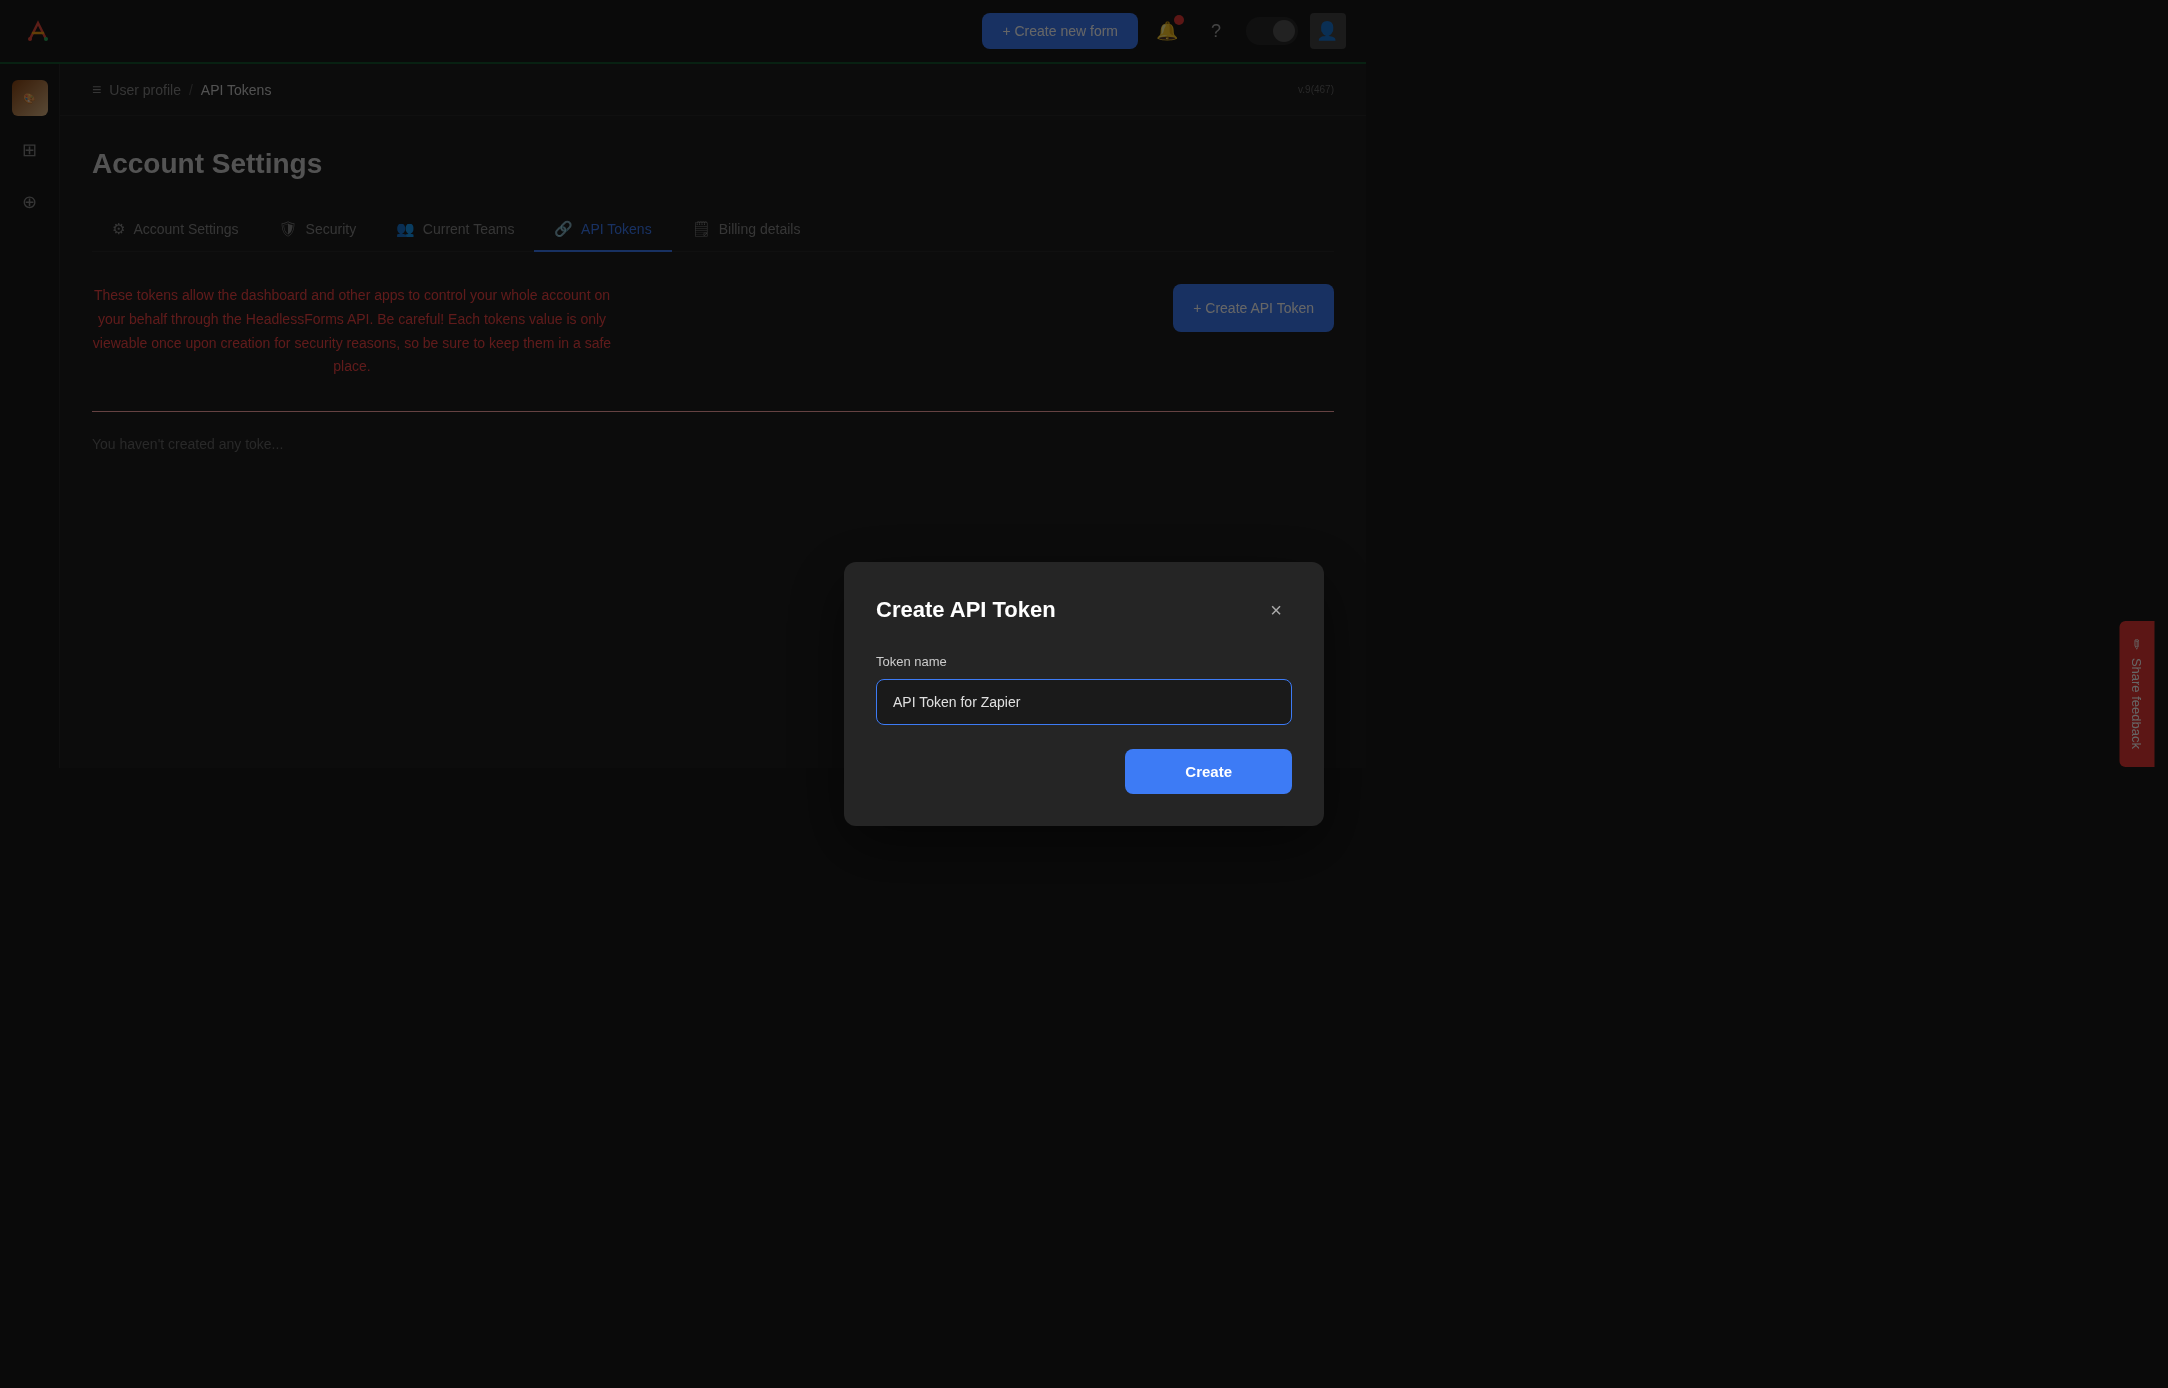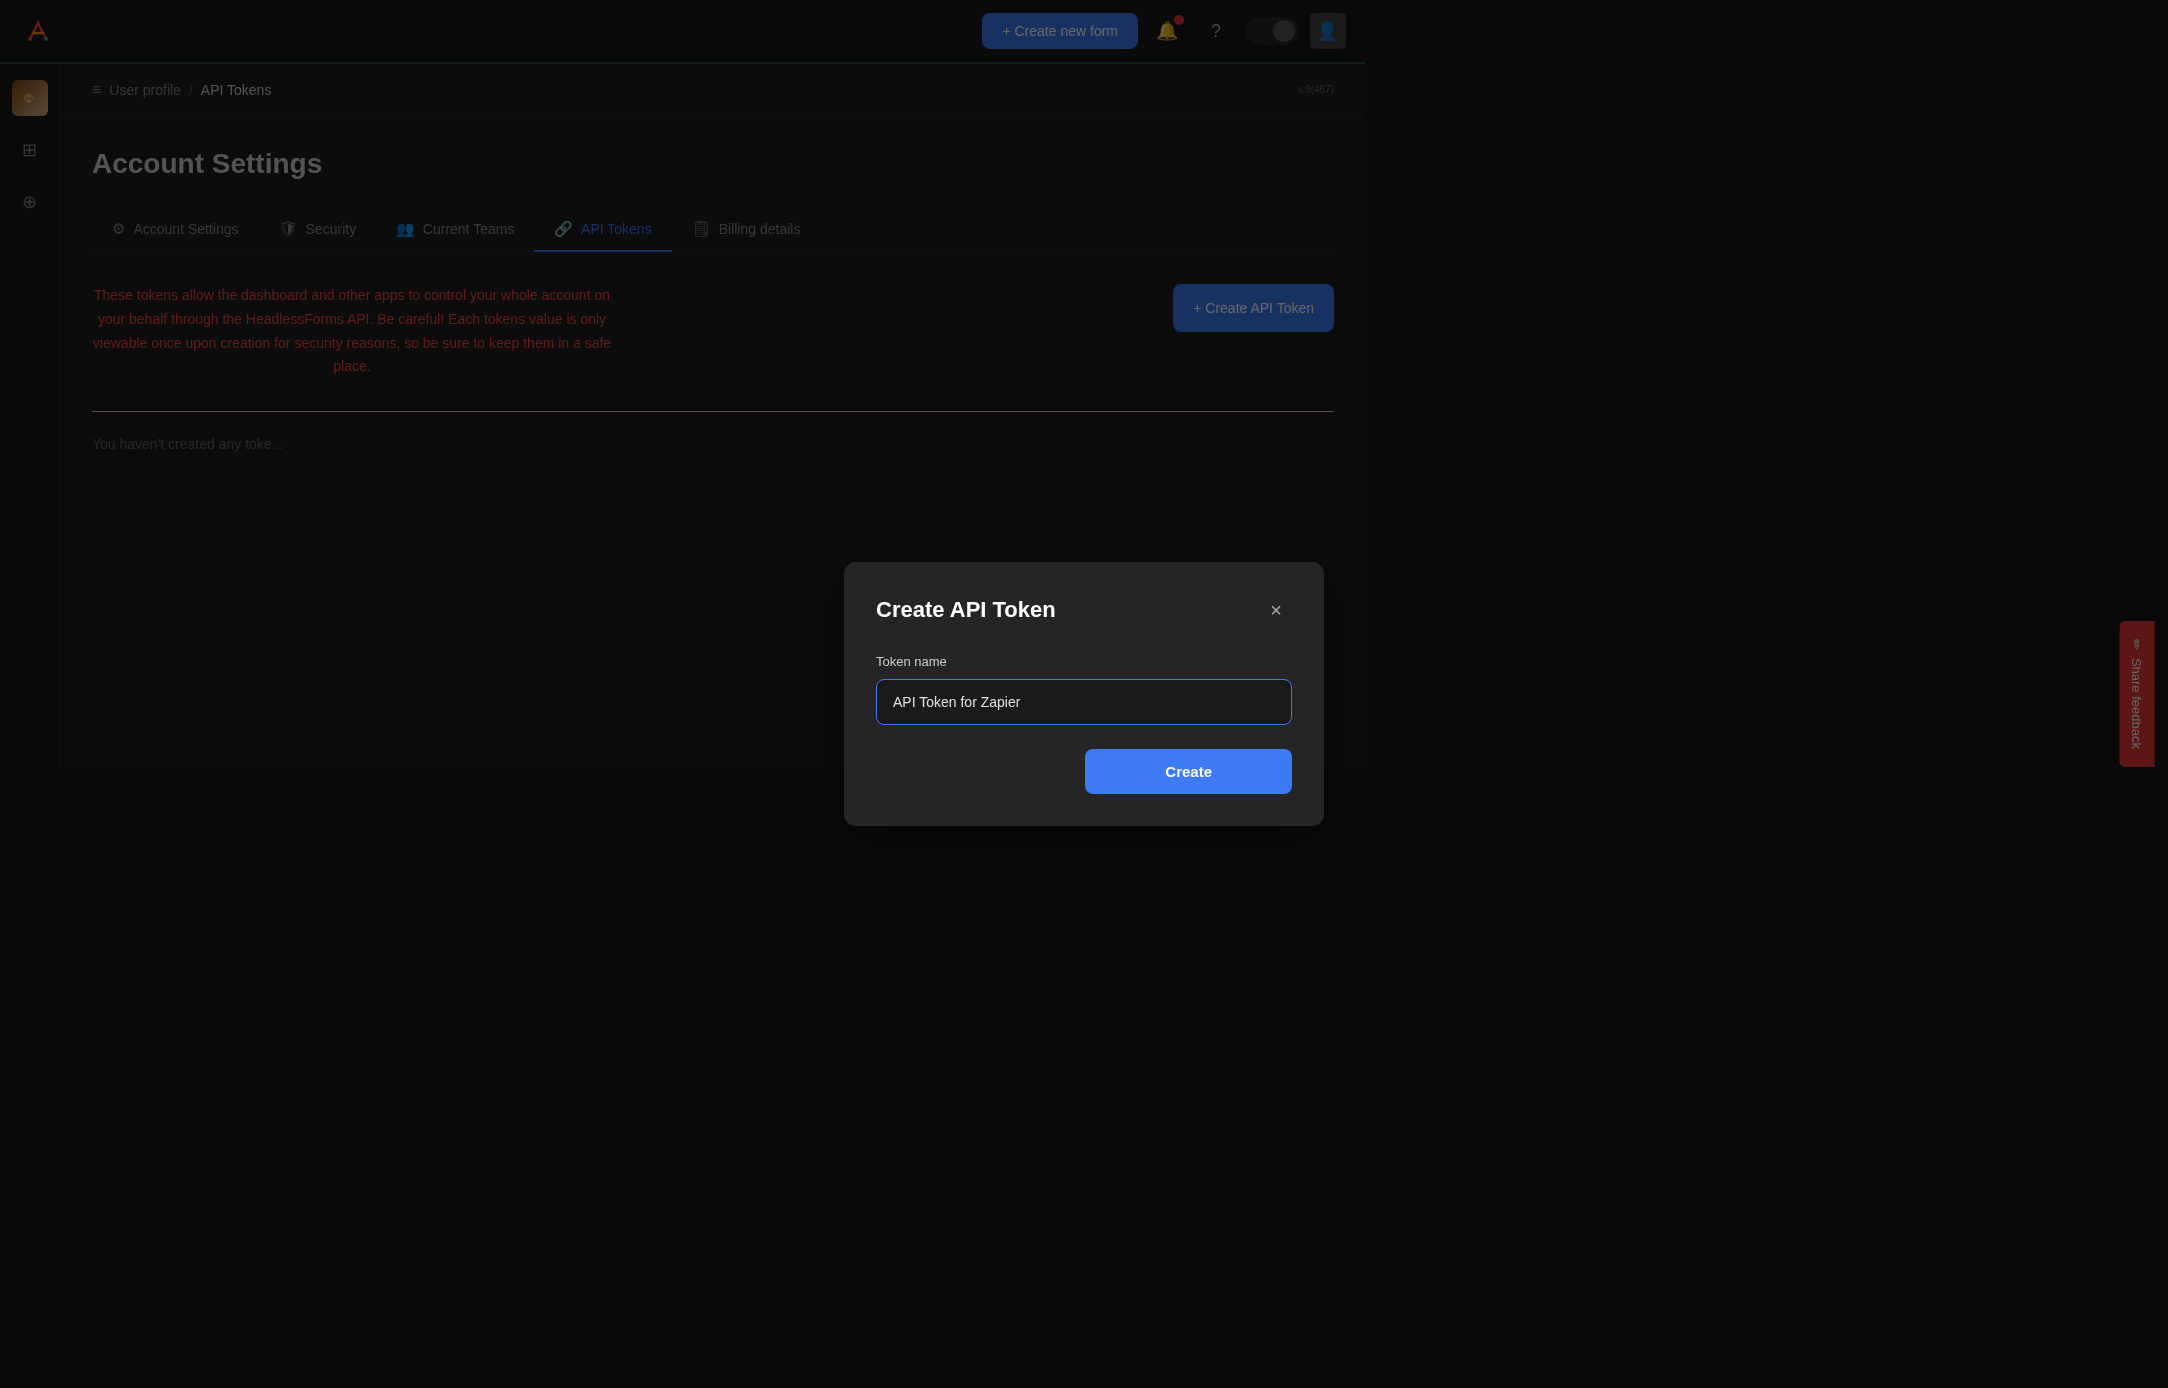--- a/index.html
+++ b/index.html
@@ -335,21 +335,21 @@
     .modal-footer {
       display: flex;
       justify-content: flex-end;
       margin-top: 8px;
     }
     .modal-create-btn {
       background: #3d7bf5;
       color: #fff;
       border: none;
       border-radius: 8px;
-      padding: 14px 80px;
+      padding: 14px 60px;
       font-size: 15px;
       font-weight: 600;
       cursor: pointer;
     }
 
     
     .feedback-tab {
       position: fixed;
       right: -42px;
       top: 50%;

